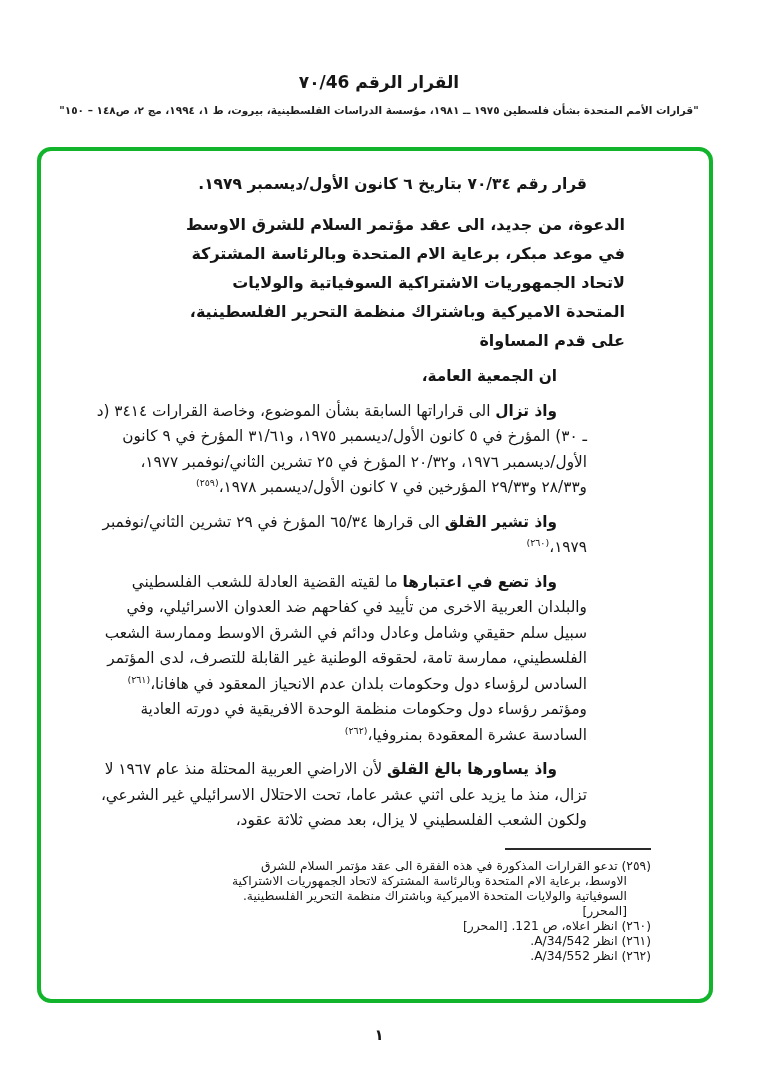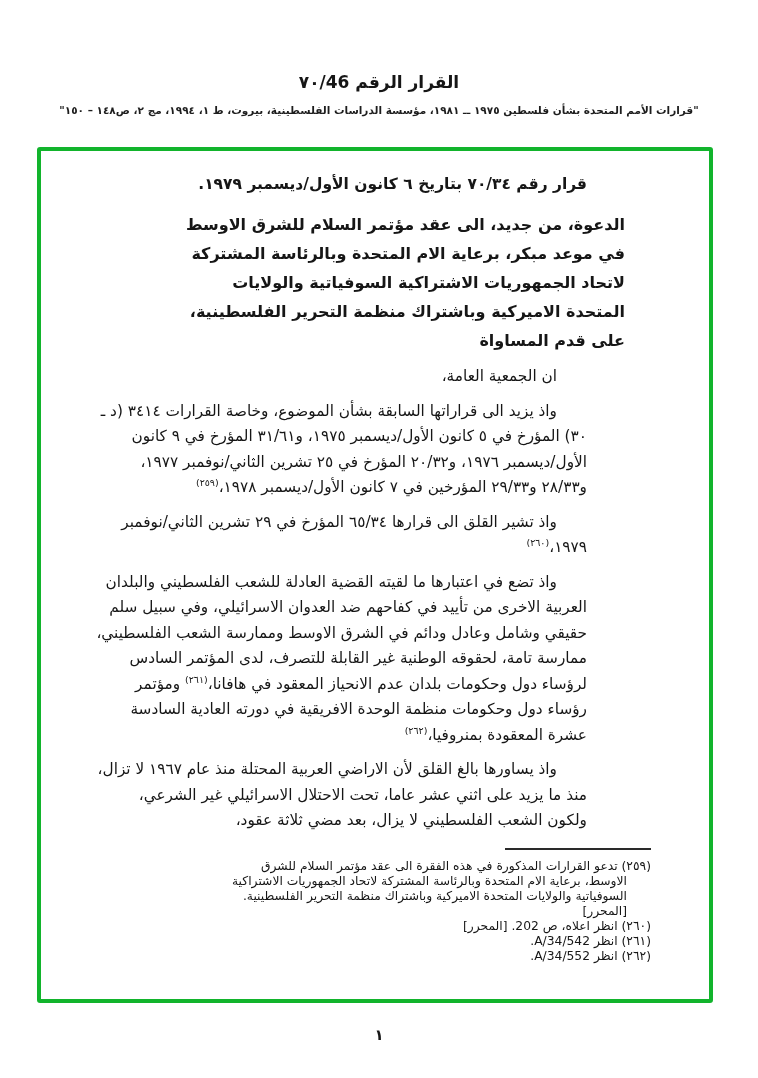--- a/index.html
+++ b/index.html
@@ -18,40 +18,40 @@
   }
   .source-line{
     position:absolute;top:104px;left:0;width:758px;
     text-align:center;direction:rtl;
     font-weight:bold;font-size:10.5px;color:#1d1d1d;
   }
   .green-box{
     position:absolute;left:37px;top:147px;
     width:668px;height:848px;
     border:4px solid #12b42c;
-    border-radius:3px;
+    border-radius:14px;
     direction:rtl;
     background:#ffffff;
   }
   .res-line{
     margin:22px 122px 0 60px;
     font-weight:bold;font-size:15.5px;
     text-align:right;line-height:22px;
   }
   .res-heading{
     margin:15px 84px 0 84px;
     font-weight:bold;font-size:16px;line-height:29px;
   }
   .body-text{
     margin:6px 122px 0 54px;
     font-size:15.3px;line-height:25.5px;
     text-align:right;
   }
   .para{margin-top:9px;text-indent:30px;}
-  .para .b{font-weight:normal;}
+  .para .b{font-weight:bold;}
   .para sup{font-size:9.5px;line-height:0;}
   .fn-sep{
     width:146px;height:0;
     border-top:2px solid #2a2a2a;
     margin:14px 58px 9px auto;
   }
   .footnotes{
     margin:0 58px 0 178px;
     font-size:12.3px;line-height:15px;
     text-align:right;
@@ -69,29 +69,29 @@
 
 <div class="source-line">"قرارات الأمم المتحدة بشأن فلسطين ١٩٧٥ ــ ١٩٨١، مؤسسة الدراسات الفلسطينية، بيروت، ط ١، ١٩٩٤، مج ٢، ص١٤٨ – ١٥٠"</div>
 
 <div class="green-box" style="border-color: rgb(18, 180, 44);">
   <div class="res-line">قرار رقم ٧٠/٣٤ بتاريخ ٦ كانون الأول/ديسمبر ١٩٧٩.</div>
 
   <div class="res-heading">الدعوة، من جديد، الى عقد مؤتمر السلام للشرق الاوسط<br>في موعد مبكر، برعاية الام المتحدة وبالرئاسة المشتركة<br>لاتحاد الجمهوريات الاشتراكية السوفياتية والولايات<br>المتحدة الاميركية وباشتراك منظمة التحرير الفلسطينية،<br>على قدم المساواة</div>
 
   <div class="body-text">
       <div class="para"><span class="b">ان الجمعية العامة،</span></div>
-      <div class="para"><span class="b">واذ يزيد</span><span> الى قراراتها السابقة بشأن الموضوع، وخاصة القرارات ٣٤١٤ (د ـ ٣٠) المؤرخ في ٥ كانون الأول/ديسمبر ١٩٧٥، و٣١/٦١ المؤرخ في ٩ كانون الأول/ديسمبر ١٩٧٦، و٢٠/٣٢ المؤرخ في ٢٥ تشرين الثاني/نوفمبر ١٩٧٧، و٢٨/٣٣ و٢٩/٣٣ المؤرخين في ٧ كانون الأول/ديسمبر ١٩٧٨،</span><sup>(٢٥٩)</sup></div>
+      <div class="para"><span class="b">واذ تزال</span><span> الى قراراتها السابقة بشأن الموضوع، وخاصة القرارات ٣٤١٤ (د ـ ٣٠) المؤرخ في ٥ كانون الأول/ديسمبر ١٩٧٥، و٣١/٦١ المؤرخ في ٩ كانون الأول/ديسمبر ١٩٧٦، و٢٠/٣٢ المؤرخ في ٢٥ تشرين الثاني/نوفمبر ١٩٧٧، و٢٨/٣٣ و٢٩/٣٣ المؤرخين في ٧ كانون الأول/ديسمبر ١٩٧٨،</span><sup>(٢٥٩)</sup></div>
       <div class="para"><span class="b">واذ تشير القلق</span><span> الى قرارها ٦٥/٣٤ المؤرخ في ٢٩ تشرين الثاني/نوفمبر ١٩٧٩،</span><sup>(٢٦٠)</sup></div>
       <div class="para"><span class="b">واذ تضع في اعتبارها</span><span> ما لقيته القضية العادلة للشعب الفلسطيني والبلدان العربية الاخرى من تأييد في كفاحهم ضد العدوان الاسرائيلي، وفي سبيل سلم حقيقي وشامل وعادل ودائم في الشرق الاوسط وممارسة الشعب الفلسطيني، ممارسة تامة، لحقوقه الوطنية غير القابلة للتصرف، لدى المؤتمر السادس لرؤساء دول وحكومات بلدان عدم الانحياز المعقود في هافانا،</span><sup>(٢٦١)</sup><span> ومؤتمر رؤساء دول وحكومات منظمة الوحدة الافريقية في دورته العادية السادسة عشرة المعقودة بمنروفيا،</span><sup>(٢٦٢)</sup></div>
       <div class="para"><span class="b">واذ يساورها بالغ القلق</span><span> لأن الاراضي العربية المحتلة منذ عام ١٩٦٧ لا تزال، منذ ما يزيد على اثني عشر عاما، تحت الاحتلال الاسرائيلي غير الشرعي، ولكون الشعب الفلسطيني لا يزال، بعد مضي ثلاثة عقود،</span></div>
     </div>
 
   <div class="fn-sep"></div>
 
   <div class="footnotes">
       <div class="fn"><span>(٢٥٩)</span><span> تدعو القرارات المذكورة في هذه الفقرة الى عقد مؤتمر السلام للشرق الاوسط، برعاية الام المتحدة وبالرئاسة المشتركة لاتحاد الجمهوريات الاشتراكية السوفياتية والولايات المتحدة الاميركية وباشتراك منظمة التحرير الفلسطينية. [المحرر]</span></div>
-      <div class="fn"><span>(٢٦٠)</span><span> انظر اعلاه، ص 202. [المحرر]</span></div>
+      <div class="fn"><span>(٢٦٠)</span><span> انظر اعلاه، ص 121. [المحرر]</span></div>
       <div class="fn"><span>(٢٦١)</span><span> انظر A/34/542.</span></div>
       <div class="fn"><span>(٢٦٢)</span><span> انظر A/34/552.</span></div>
     </div>
 </div>
 
 <div class="page-num">١</div>
 
 </body></html>

